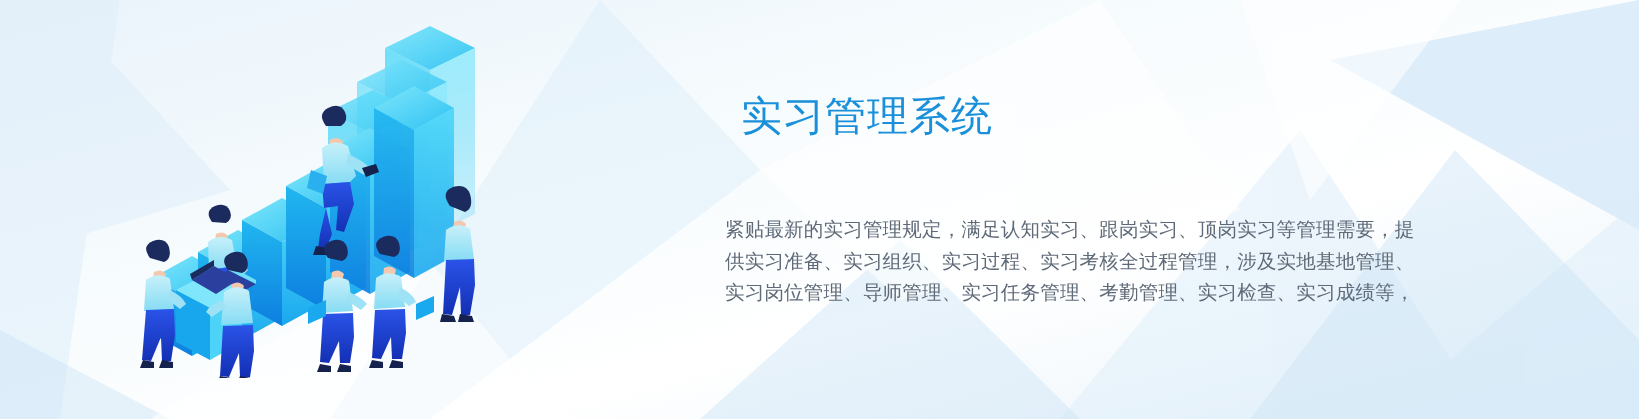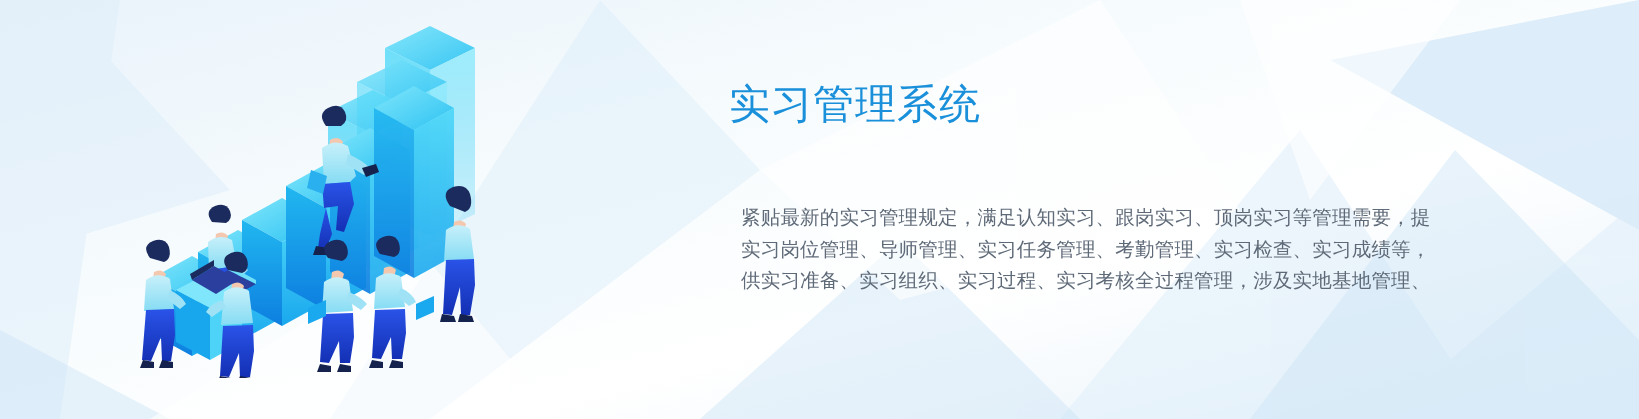--- a/index.html
+++ b/index.html
@@ -39,25 +39,25 @@
     left: 725px;
     top: 74px;
     width: 690px;
   }
   .headline {
     font-size: 41px;
     line-height: 52px;
     letter-spacing: 1px;
     color: #1a90da;
     font-weight: 400;
-    margin: 4px;
+    margin: 16px;
     white-space: nowrap;
   }
   .paragraph {
-    margin: 16px;
+    margin: 0;
     padding-top: 56px;
     font-size: 19.5px;
     line-height: 31.5px;
     color: #5f6a78;
     letter-spacing: 0.2px;
     width: 680px;
     text-align: justify;
   }
   .paragraph .line { display: block; white-space: nowrap; }
 </style>
@@ -261,18 +261,18 @@
       <path d="M316,252 l28,-1 l1,26 -5,30 -9,0 -1,-28 -8,28 -9,-1 z" fill="url(#pants)"></path>
       <path d="M312,306 l12,2 2,6 -16,0 z" fill="#14224d"></path>
       <path d="M330,306 l12,2 2,6 -16,0 z" fill="#14224d"></path>
     </g>
   </svg>
 
   <div class="copy">
     <h1 class="headline">实习管理系统</h1>
     <p class="paragraph">
       <span class="line">紧贴最新的实习管理规定，满足认知实习、跟岗实习、顶岗实习等管理需要，提</span>
+      <span class="line">供实习准备、实习组织、实习过程、实习考核全过程管理，涉及实地基地管理、</span>
       <span class="line">实习岗位管理、导师管理、实习任务管理、考勤管理、实习检查、实习成绩等，</span>
-      <span class="line">供实习准备、实习组织、实习过程、实习考核全过程管理，涉及实地基地管理、</span>
     </p>
   </div>
 
 </div>
 
 </body></html>

